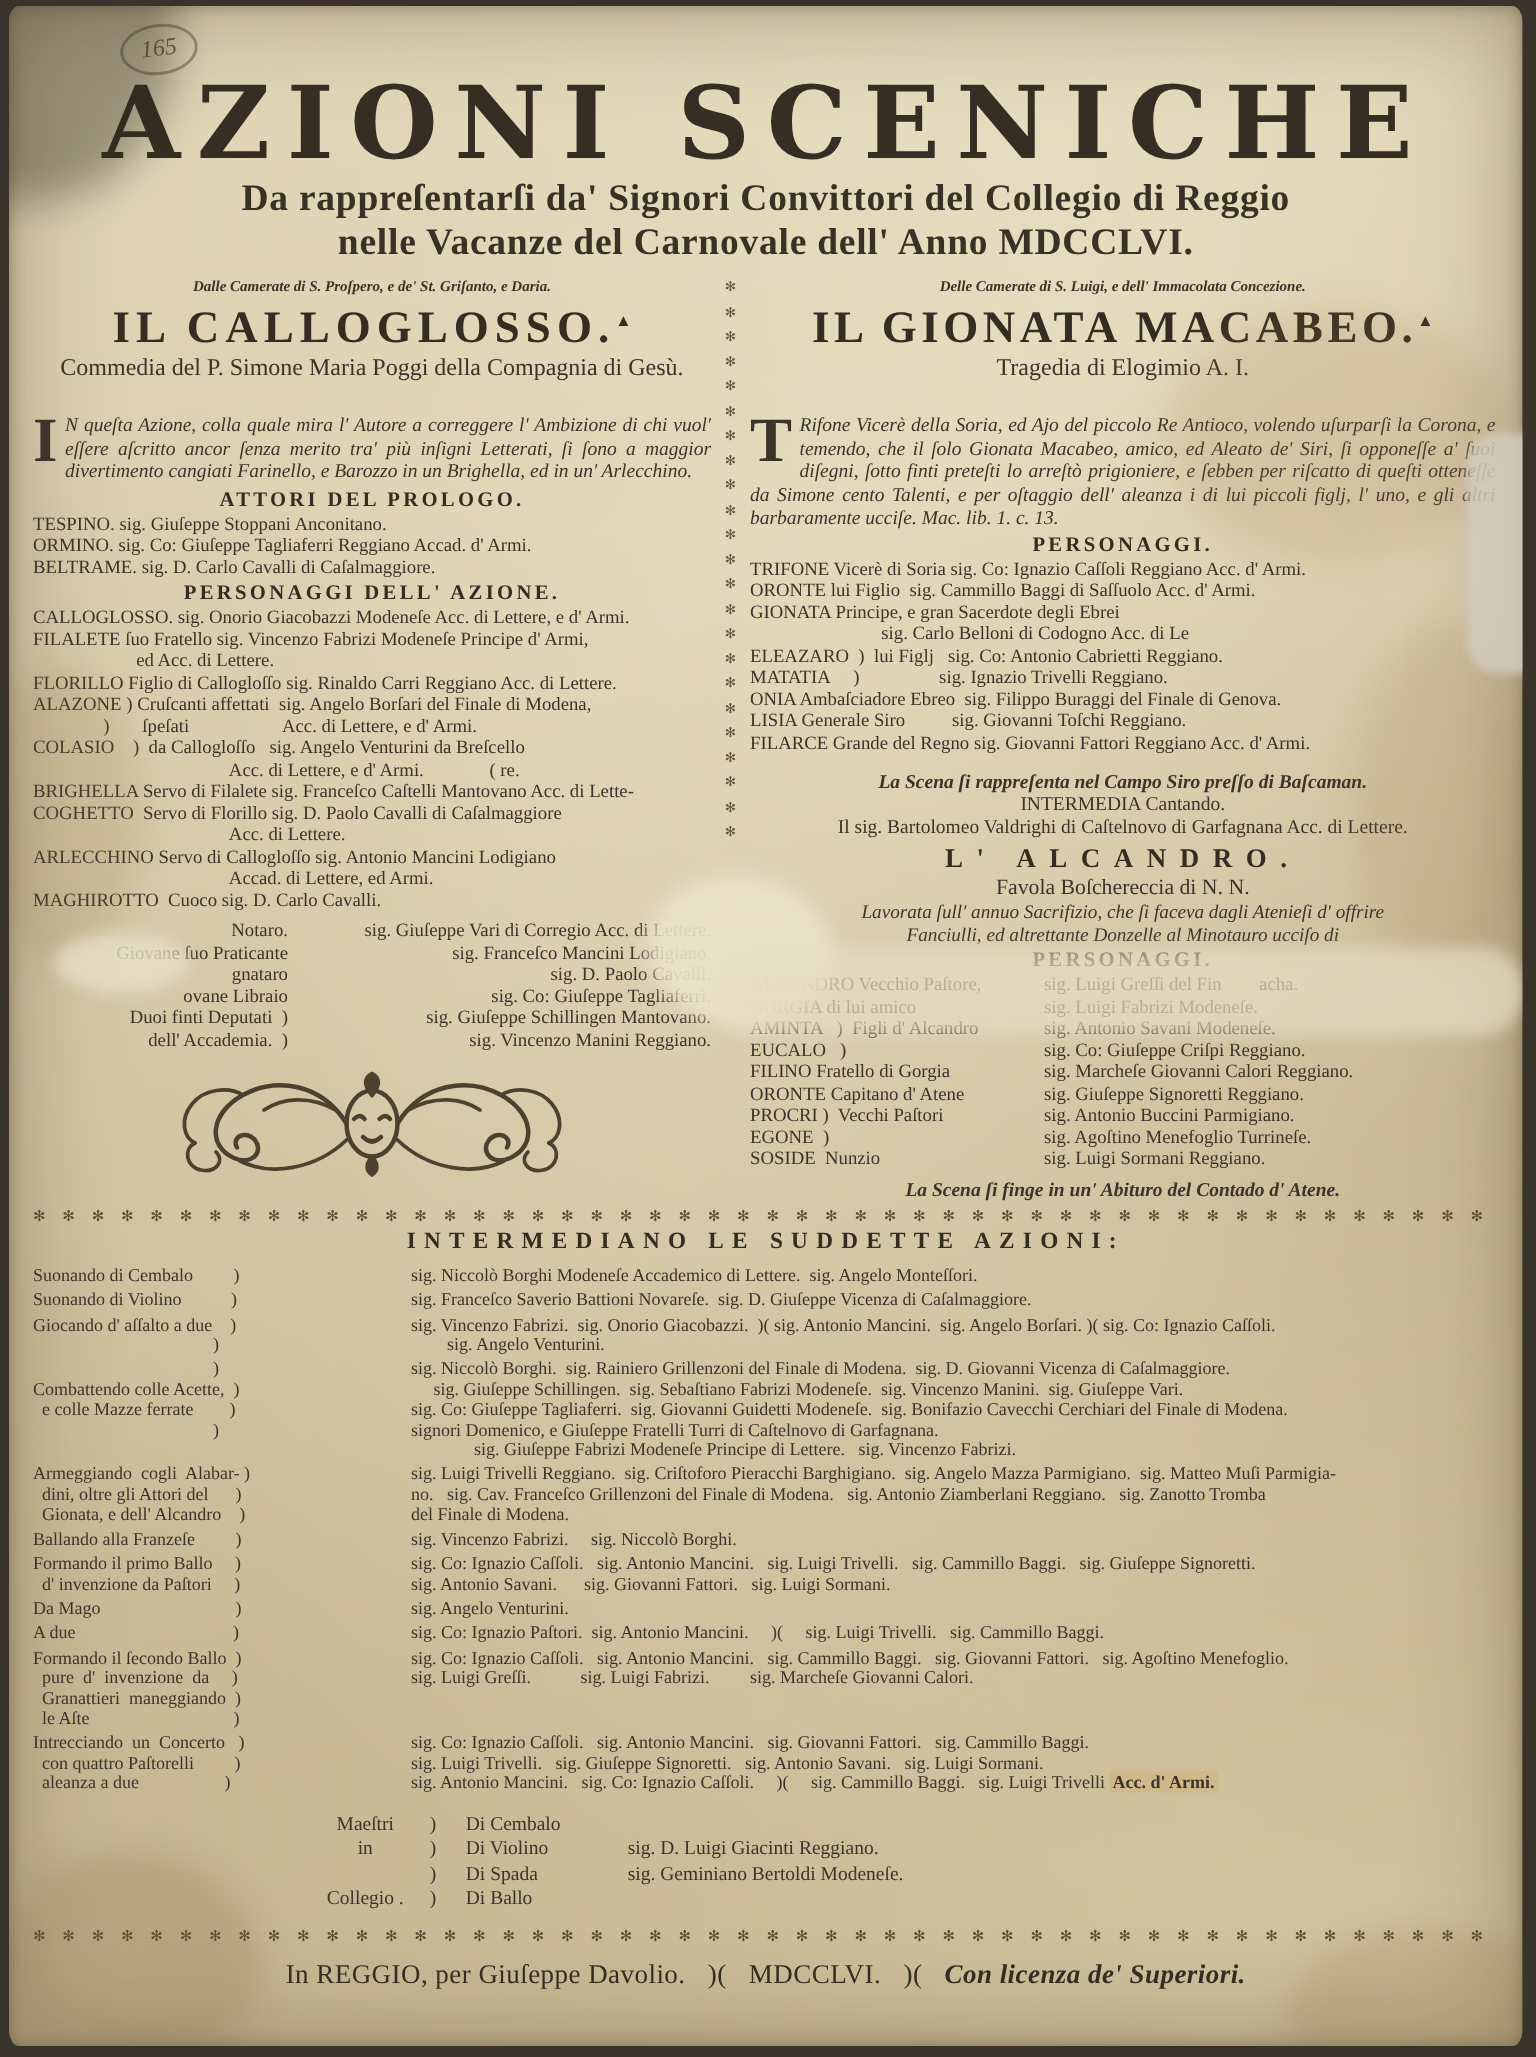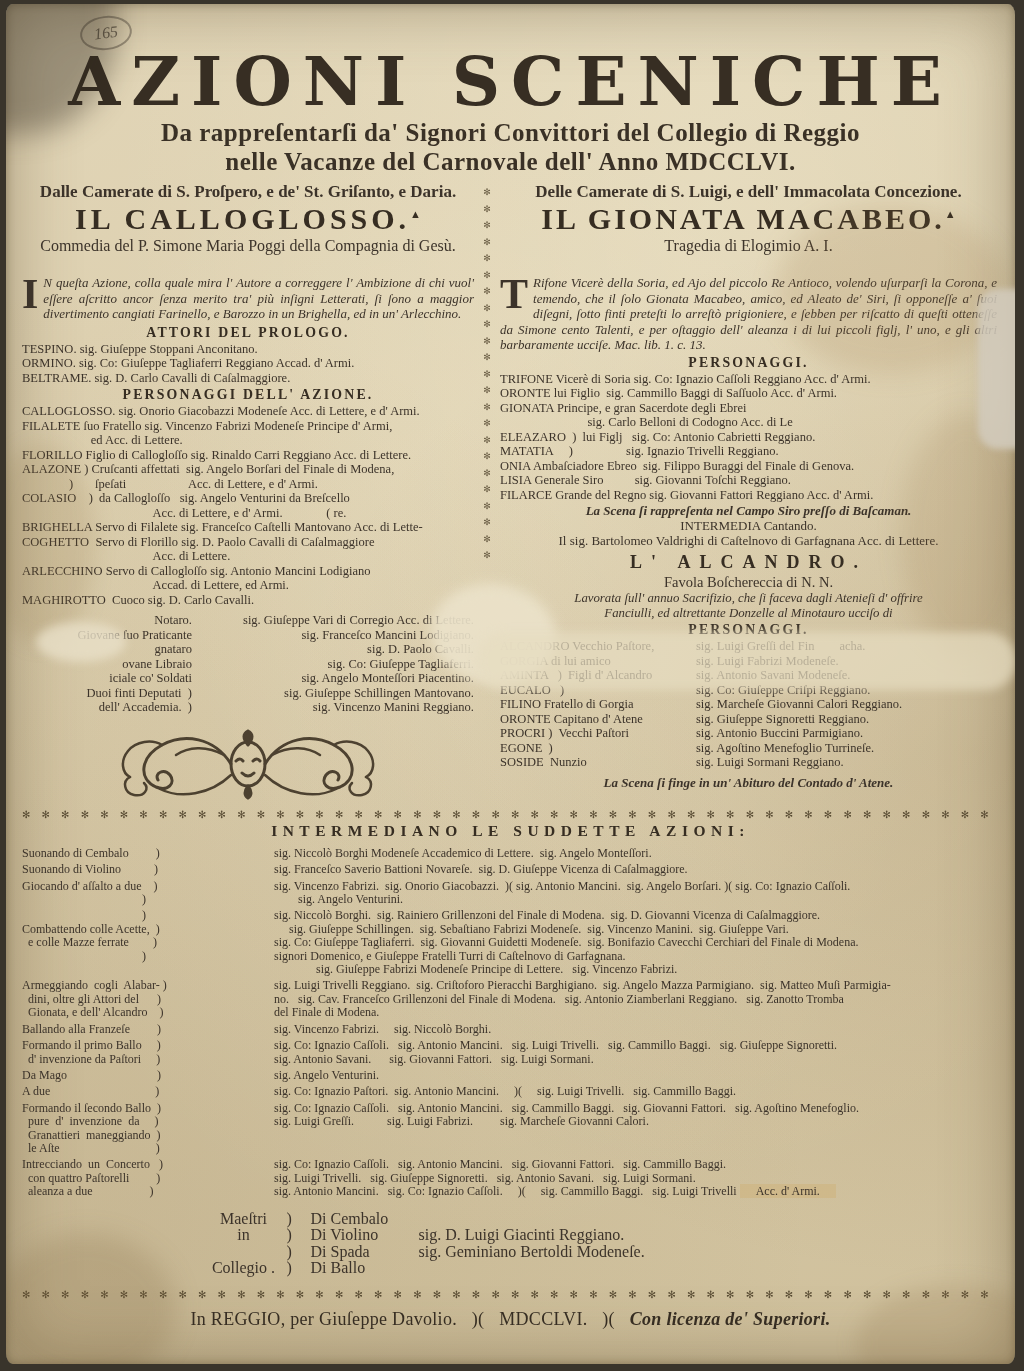--- a/index.html
+++ b/index.html
@@ -53,54 +53,54 @@
   .sub1,.sub2{text-align:center;font-size:25px;line-height:29px;letter-spacing:.5px;color:#3a3126;font-weight:600;}
   
   .cols{display:flex;margin-top:8px;align-items:stretch;}
   .col-l{width:452px;flex:none;}
   .col-r{flex:1;min-width:0;padding-right:2px;}
   .divider{
     width:26px;flex:none;text-align:center;
     font-family:"DejaVu Sans","Liberation Sans",sans-serif;
     font-size:9px;line-height:16.5px;color:#4d4029;white-space:pre-line;opacity:.85;
   }
-  .camerate{font-weight:bold;font-size:17px;text-align:center;line-height:15px;}
+  .camerate{font-style:italic;font-weight:bold;font-size:10px;text-align:center;line-height:15px;}
   .play-title{font-size:30px;letter-spacing:4px;text-align:center;font-weight:bold;margin:3px 0 1px;white-space:nowrap;color:#362d22;}
   .play-title .mark{font-size:11px;vertical-align:super;letter-spacing:0;}
   .play-sub{font-size:16px;text-align:center;margin-bottom:21px;line-height:17px;}
   .synopsis{font-style:italic;font-size:13px;line-height:15.5px;text-align:justify;font-weight:500;}
   .dropcap{float:left;font-size:42px;line-height:34px;padding:2px 5px 0 0;font-style:normal;font-weight:bold;}
   .sec-hdr{text-align:center;font-size:13.8px;letter-spacing:2.2px;font-weight:bold;margin:2px 0 1px;color:#362d22;}
   .cast > div{font-size:12.5px;line-height:14.5px;white-space:pre;overflow:hidden;}
   .mrow{display:grid;grid-template-columns:170px 1fr;font-size:12.5px;line-height:14.5px;text-align:right;}
   .mrow span{white-space:pre;overflow:hidden;}
   .minor{margin-top:6px;}
   .arow{display:grid;grid-template-columns:196px 1fr;font-size:12.5px;line-height:14.5px;}
   .arow span{white-space:pre;overflow:hidden;}
-  .scena{font-style:italic;font-weight:bold;font-size:13px;text-align:center;line-height:15px;margin-top:1px;}
+  .scena{font-style:italic;font-weight:bold;font-size:13px;text-align:center;line-height:15px;margin-top:11px;}
   .intermedia{text-align:center;font-size:13px;line-height:15px;}
   .alc-title{text-align:center;font-size:18px;letter-spacing:9px;font-weight:bold;margin:4px 0 1px;color:#362d22;}
   .alc-sub{text-align:center;font-size:14.5px;line-height:17px;}
   .favola{font-style:italic;font-size:12.8px;text-align:center;line-height:14.5px;font-weight:500;}
   .woodcut{display:block;margin:10px auto 0 auto;opacity:.88;}
   
   .rule{
     text-align:center;white-space:nowrap;overflow:hidden;
     font-family:"DejaVu Sans","Liberation Sans",sans-serif;
     font-size:10px;letter-spacing:4px;color:#4d4029;margin:6px 0 2px;opacity:.9;
   }
   
   .int-hdr{text-align:center;font-size:15.5px;letter-spacing:5.5px;font-weight:bold;margin:2px 0 7px;color:#362d22;}
   .int-row{display:flex;align-items:flex-start;margin-bottom:3px;font-size:12px;line-height:13.4px;}
   .int-label{width:252px;flex:none;white-space:pre;overflow:hidden;}
   .int-values{flex:1;min-width:0;}
   .int-values div{white-space:pre-wrap;}
-  .hl{background:rgba(207,180,126,.6);padding:0 16px;}
-  
-  .maestri{width:620px;margin:12px auto 0 auto;font-size:16px;line-height:16.5px;}
+  .hl{background:rgba(207,180,126,.6);padding:0 2px;font-weight:bold;}
+  
+  .maestri{width:620px;margin:12px auto 0 auto;font-size:13px;line-height:16.5px;}
   .mst-row{display:grid;grid-template-columns:86px 24px 108px 1fr;}
   .mst-row .c1{text-align:center;}
   
   .imprint{text-align:center;font-size:18px;margin-top:9px;letter-spacing:.3px;color:#362d22;}
   .imprint .lic{font-style:italic;font-weight:bold;}
   .imprint .sep{padding:0 10px;}
 </style>
 </head>
 <body>
 
@@ -166,24 +166,20 @@
               <div class="mrow">
                 <span>gnataro</span>
                 <span>sig. D. Paolo Cavalli.</span>
               </div>
 
               <div class="mrow">
                 <span>ovane Libraio</span>
                 <span>sig. Co: Giuſeppe Tagliaferri.</span>
               </div>
 
-              <div class="mrow">
-                <span>iciale co' Soldati</span>
-                <span>sig. Angelo Monteſſori Piacentino.</span>
-              </div>
 
               <div class="mrow">
                 <span>Duoi finti Deputati  )</span>
                 <span>sig. Giuſeppe Schillingen Mantovano.</span>
               </div>
 
               <div class="mrow">
                 <span>    dell' Accademia.  )</span>
                 <span>sig. Vincenzo Manini Reggiano.</span>
               </div>

